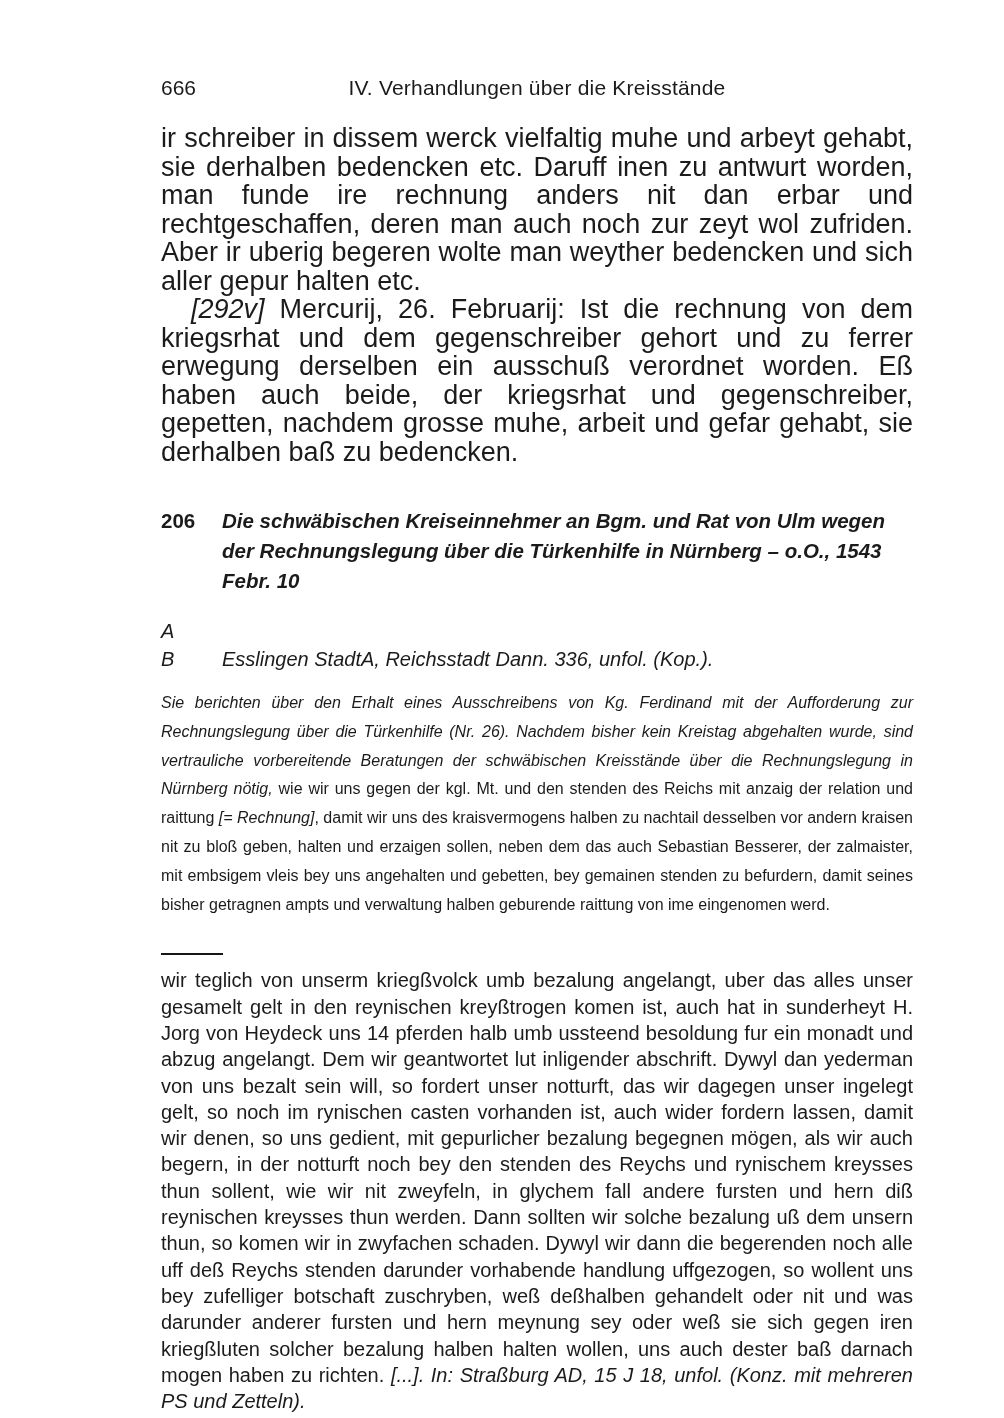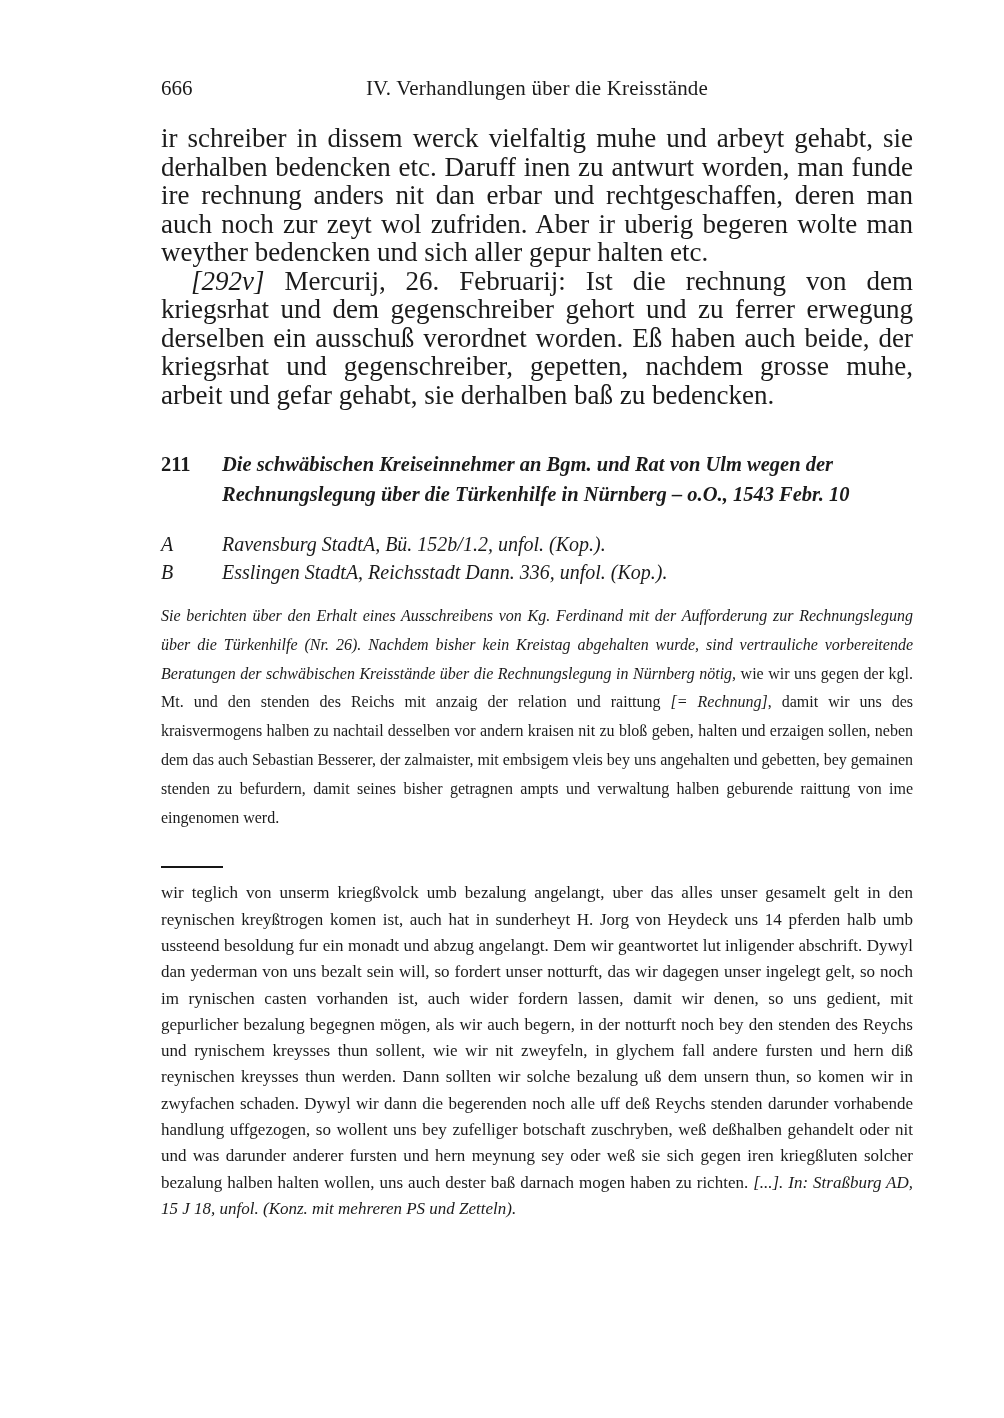--- a/index.html
+++ b/index.html
@@ -2,21 +2,21 @@
 <html><head>
 <meta charset="utf-8">
 <style>
   html, body { margin: 0; padding: 0; }
   .page {
     position: relative;
     width: 1004px;
     height: 1418px;
     background: #ffffff;
     color: #1b1b1b;
-    font-family: Liberation Serif, serif;
+    font-family: Liberation Sans, sans-serif;
     overflow: hidden;
   }
   .textblock {
     position: absolute;
     left: 161px;
     top: 76px;
     width: 752px;
   }
   .page-header {
     position: relative;
@@ -70,49 +70,48 @@
   .it { font-style: italic; }
   .rm { font-style: normal; }
   .footnote-block { margin-top: 34px; }
   .footnote-separator {
     width: 62px;
     height: 0;
     border-top: 2px solid #161616;
     margin-bottom: 12px;
   }
   .footnote-text {
-    font-size: 17px;
+    font-size: 20px;
     line-height: 26.3px;
     text-align: justify;
   }
 </style>
 </head>
 <body>
 
 <div class="page">
   <div class="textblock">
 
     <div class="page-header">
       <span class="page-number">666</span>
       <div class="running-title">IV. Verhandlungen über die Kreisstände</div>
     </div>
 
     <p class="body-para"><span>ir schreiber in dissem werck vielfaltig muhe und arbeyt gehabt, sie derhalben bedencken etc. Daruff inen zu antwurt worden, man funde ire rechnung anders nit dan erbar und rechtgeschaffen, deren man auch noch zur zeyt wol zufriden. Aber ir uberig begeren wolte man weyther bedencken und sich aller gepur halten etc.</span></p>
 
     <p class="body-para indented"><span class="folio">[292v] </span><span>Mercurij, 26. Februarij: Ist die rechnung von dem kriegsrhat und dem gegenschreiber gehort und zu ferrer erwegung derselben ein ausschuß verordnet worden. Eß haben auch beide, der kriegsrhat und gegenschreiber, gepetten, nachdem grosse muhe, arbeit und gefar gehabt, sie derhalben baß zu bedencken.</span></p>
 
     <div class="entry-heading">
-      <span class="entry-number">211</span>
+      <span class="entry-number">206</span>
       <span class="entry-title">Die schwäbischen Kreiseinnehmer an Bgm. und Rat von Ulm wegen der Rechnungslegung über die Türkenhilfe in Nürnberg – o.O., 1543 Febr. 10</span>
     </div>
 
     <div class="source-list">
       <div class="source-row">
         <span class="source-siglum">A</span>
-        <span>Ravensburg StadtA, Bü. 152b/1.2, unfol. (Kop.).</span>
       </div>
       <div class="source-row">
         <span class="source-siglum">B</span>
         <span>Esslingen StadtA, Reichsstadt Dann. 336, unfol. (Kop.).</span>
       </div>
     </div>
 
     <p class="entry-summary"><span class="it">Sie berichten über den Erhalt eines Ausschreibens von Kg. Ferdinand mit der Aufforderung zur Rechnungslegung über die Türkenhilfe (Nr. 26). Nachdem bisher kein Kreistag abgehalten wurde, sind vertrauliche vorbereitende Beratungen der schwäbischen Kreisstände über die Rechnungslegung in Nürnberg nötig,</span><span class="rm"> wie wir uns gegen der kgl. Mt. und den stenden des Reichs mit anzaig der relation und raittung </span><span class="it">[= Rechnung]</span><span class="rm">, damit wir uns des kraisvermogens halben zu nachtail desselben vor andern kraisen nit zu bloß geben, halten und erzaigen sollen, neben dem das auch Sebastian Besserer, der zalmaister, mit embsigem vleis bey uns angehalten und gebetten, bey gemainen stenden zu befurdern, damit seines bisher getragnen ampts und verwaltung halben geburende raittung von ime eingenomen werd.</span></p>
 
     <div class="footnote-block">

